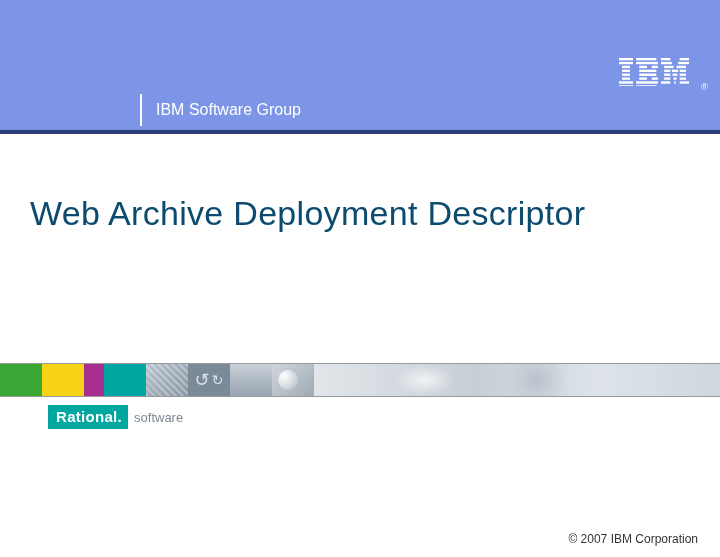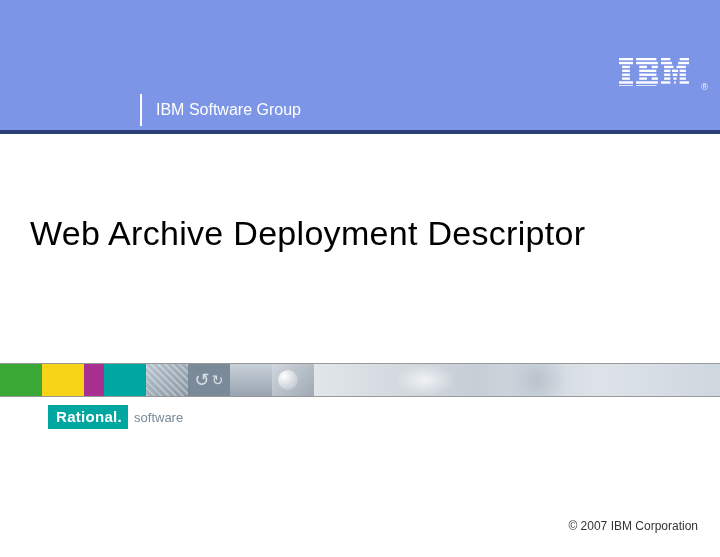--- a/index.html
+++ b/index.html
@@ -8,21 +8,21 @@
     .header-blue { background: #7d95e6; height: 130px; position: relative; }
     .header-inner { position: absolute; bottom: 0; left: 0; right: 0; height: 40px; display: flex; align-items: center; }
     .vline { width: 2px; height: 32px; background: #fff; margin-left: 140px; margin-right: 14px; }
     .group-label { color: #fff; font-size: 16px; font-weight: 400; }
     .ibm-logo { position: absolute; top: 58px; right: 30px; }
     .ibm-logo svg { width: 72px; height: 28px; }
     .trademark { position: absolute; top: 82px; right: 12px; color: #fff; font-size: 9px; }
     
     .divider-dark { height: 4px; background: #2c3d7a; }
     
-    .main-title { font-size: 34px; font-weight: 400; color: #000000; padding: 80px 0 0 30px; letter-spacing: 0.3px; }
+    .main-title { font-size: 34px; font-weight: 400; color: #0c4a6e; padding: 60px 0 0 30px; letter-spacing: 0.3px; }
     
     .color-strip { position: absolute; top: 363px; left: 0; right: 0; height: 34px; display: flex; border-top: 1px solid #999; border-bottom: 1px solid #999; }
     .c { height: 100%; }
     .c1 { width: 42px; background: #3aa835; }
     .c2 { width: 42px; background: #f7d417; }
     .c3 { width: 20px; background: #a82e8f; }
     .c4 { width: 42px; background: #00a6a0; }
     .c5 { width: 42px; background: linear-gradient(135deg, #b8c4d0 0%, #8a96a2 100%); position: relative; }
     .c5::before { content: ""; position: absolute; inset: 0; background: repeating-linear-gradient(45deg, rgba(255,255,255,0.3) 0 2px, transparent 2px 5px); }
     .c6 { width: 42px; background: #7a8a98; display: flex; align-items: center; justify-content: center; color: #d8e0e6; font-size: 18px; gap: 2px; }
@@ -30,21 +30,21 @@
     .c8 { width: 42px; background: linear-gradient(135deg, #d0d6dc 0%, #a0aab4 100%); position: relative; }
     .c8::after { content: ""; position: absolute; top: 6px; left: 6px; width: 20px; height: 20px; border-radius: 50%; background: radial-gradient(circle at 30% 30%, #fff, #b0bac4); }
     .c9 { flex: 1; background: linear-gradient(90deg, #e2e6ea 0%, #c6ced6 40%, #dde3e9 70%, #cfd7df 100%); position: relative; overflow: hidden; }
     .c9::before { content: ""; position: absolute; left: 20%; top: 0; bottom: 0; width: 60px; background: radial-gradient(ellipse at center, rgba(255,255,255,0.7), transparent 70%); }
     .c9::after { content: ""; position: absolute; left: 45%; top: 0; bottom: 0; width: 80px; background: radial-gradient(circle at center, rgba(180,190,200,0.8), transparent 70%); }
     
     .rational-block { position: absolute; top: 405px; left: 48px; display: flex; align-items: center; }
     .rational-box { background: #00a6a0; color: #fff; font-size: 15px; font-weight: bold; padding: 3px 6px 4px 8px; letter-spacing: 0.3px; }
     .software-text { color: #7a8a98; font-size: 13px; margin-left: 6px; }
     
-    .copyright { position: absolute; bottom: 24px; right: 22px; color: #333; font-size: 12px; }
+    .copyright { position: absolute; bottom: 11px; right: 22px; color: #333; font-size: 12px; }
   </style>
 </head>
 <body>
 
 <div class="header-blue">
   <div class="ibm-logo">
     <svg viewBox="0 0 90 36">
       <g fill="#fff">
         <rect x="0" y="0" width="18" height="3"></rect>
           <rect x="0" y="5" width="18" height="3"></rect>

